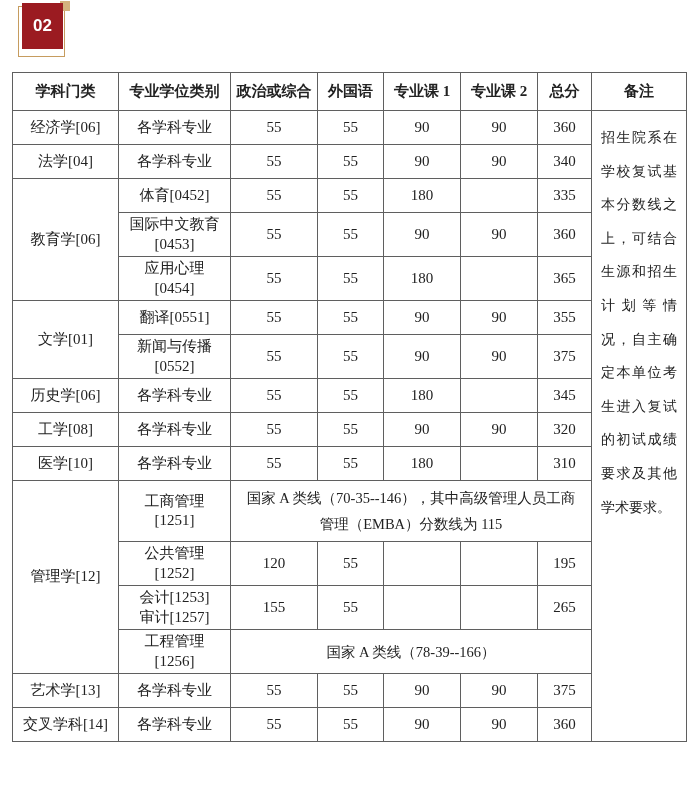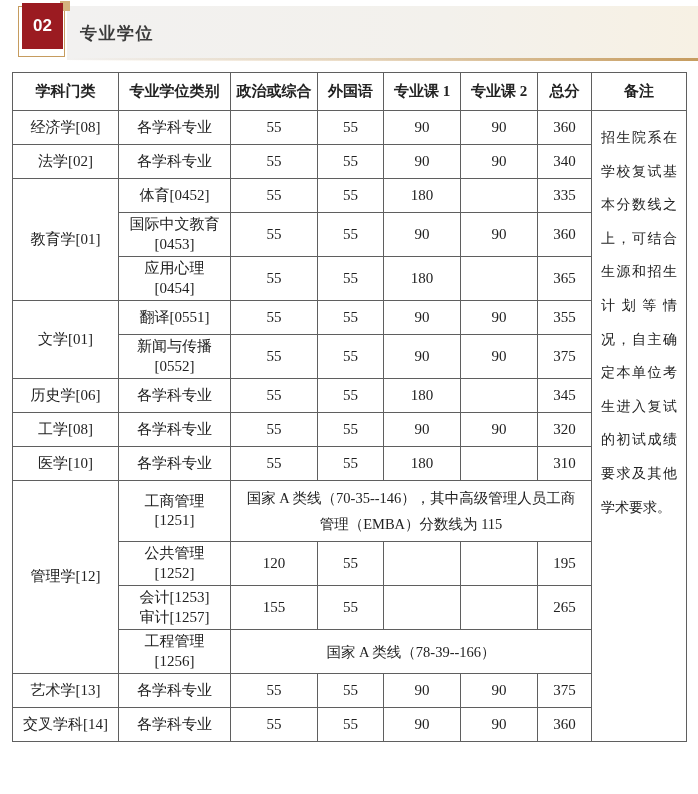--- a/index.html
+++ b/index.html
@@ -58,23 +58,20 @@
     padding:10px 9px 16px 9px;font-size:14px;line-height:2.4;
   }
   .score-table td.band-note{font-size:14.5px;line-height:1.8;padding:4px 10px;font-family:Liberation Serif, serif;}
 </style>
 </head>
 <body>
 
 <div class="page">
 
   <div class="sec-header">
-    <div class="band">
-      <span class="sec-title">专业学位</span>
-    </div>
     <div class="badge-group">
       <div class="badge-outline"></div>
       <div class="badge-corner"></div>
       <div class="badge-red">02</div>
     </div>
   </div>
 
   <table class="score-table">
     <colgroup>
       <col style="width:106px">
@@ -93,40 +90,40 @@
           <th>政治或综合</th>
           <th>外国语</th>
           <th>专业课 1</th>
           <th>专业课 2</th>
           <th>总分</th>
           <th>备注</th>
         </tr>
     </thead>
     <tbody id="table-body">
         <tr>
-          <td>经济学[08]</td>
+          <td>经济学[06]</td>
           <td>各学科专业</td>
           <td>55</td>
           <td>55</td>
           <td>90</td>
           <td>90</td>
           <td>360</td>
           <td rowspan="16" class="remark">招生院系在学校复试基本分数线之上，可结合生源和招生计划等情况，自主确定本单位考生进入复试的初试成绩要求及其他学术要求。</td>
         </tr>
         <tr>
-          <td>法学[02]</td>
+          <td>法学[04]</td>
           <td>各学科专业</td>
           <td>55</td>
           <td>55</td>
           <td>90</td>
           <td>90</td>
           <td>340</td>
         </tr>
         <tr>
-          <td rowspan="3">教育学[01]</td>
+          <td rowspan="3">教育学[06]</td>
           <td>体育[0452]</td>
           <td>55</td>
           <td>55</td>
           <td>180</td>
           <td></td>
           <td>335</td>
         </tr>
         <tr>
           <td>国际中文教育
 [0453]</td>

